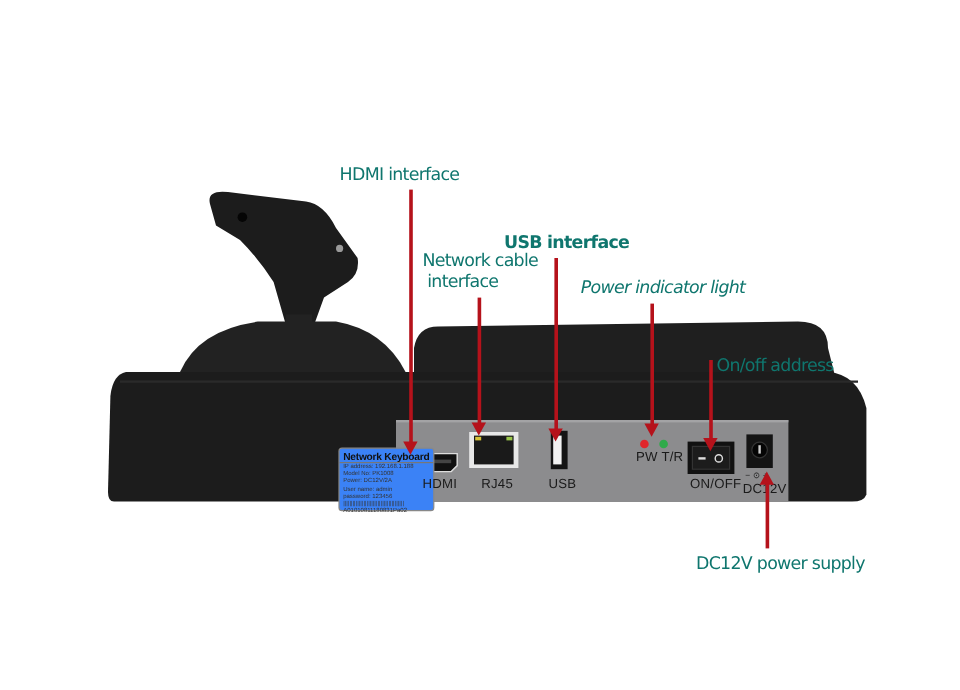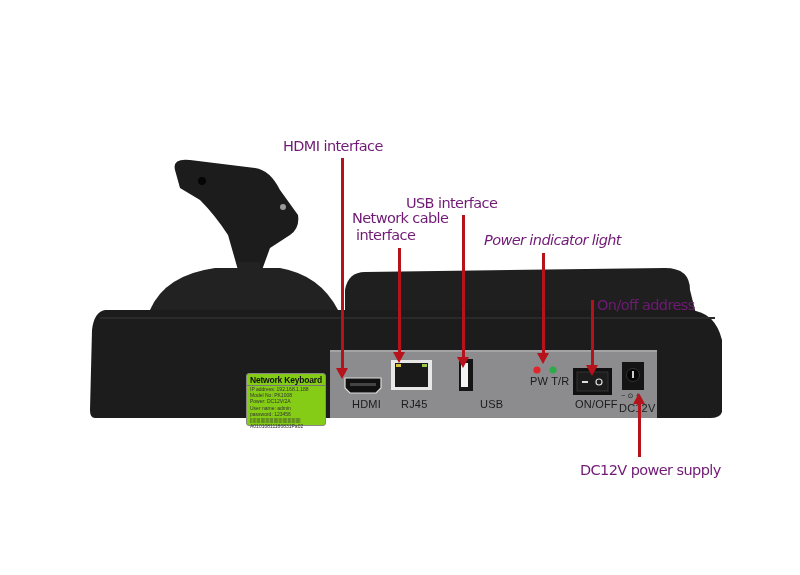--- a/index.html
+++ b/index.html
@@ -1,24 +1,24 @@
 <!DOCTYPE html>
 <html><head>
 <meta charset="utf-8">
 <style>
   html, body { margin:0; padding:0; background:#ffffff; }
   body { width:800px; height:575px; position:relative; overflow:hidden; font-family:"Liberation Sans", sans-serif; }
   .abs { position:absolute; }
-  .callout { position:absolute; color:#701a75; font-family:"DejaVu Sans", sans-serif; font-size:14.5px; letter-spacing:-0.6px; white-space:nowrap; line-height:17px; }
+  .callout { position:absolute; color:#0f766e; font-family:"DejaVu Sans", sans-serif; font-size:14.5px; letter-spacing:-0.6px; white-space:nowrap; line-height:17px; }
   .callout-2l { white-space:pre; }
   .vline { position:absolute; width:3px; background:#b5121b; }
   .arrow-down { position:absolute; width:0; height:0; border-left:6px solid transparent; border-right:6px solid transparent; border-top:11px solid #b5121b; }
   .arrow-up { position:absolute; width:0; height:0; border-left:6px solid transparent; border-right:6px solid transparent; border-bottom:11px solid #b5121b; }
   .port-label { position:absolute; font-size:11px; color:#1a1a1a; letter-spacing:0.2px; }
-  .sticker { position:absolute; background:#84cc16; border:1px solid #888; border-radius:3px; }
+  .sticker { position:absolute; background:#3b82f6; border:1px solid #888; border-radius:3px;margin-left:36px; }
   .sticker-title { font-size:8.5px; font-weight:bold; color:#111; padding:1px 3px 0 3px; border-bottom:1px solid #777; white-space:nowrap; letter-spacing:-0.2px;}
   .sticker-line { font-size:5px; color:#333; padding:0 3px; white-space:nowrap; line-height:6.2px; }
 </style>
 </head>
 <body>
 
 <svg class="abs" style="left:0;top:0" width="800" height="575" viewBox="0 0 800 575">
 
   <g>
     <path d="M175 170 Q172 158 190 160 L255 168 Q270 170 280 190 L298 215 Q300 228 290 235 L270 248 L262 270 L238 270 L228 235 Q215 215 200 200 L180 188 Z" fill="#1c1c1c"></path>
@@ -77,36 +77,36 @@
   <div class="sticker-line">Model No: PK1008</div>
   <div class="sticker-line">Power:   DC12V/2A</div>
   <div class="sticker-line">User name:  admin</div>
   <div class="sticker-line">password:  123456</div>
   <div class="sticker-line" style="overflow:hidden;">|||||||||||||||||||||||||||||||||||||||</div>
   <div class="sticker-line">A01010811180831Pa02</div>
 </div>
 
 <div class="port-label" style="left:352px;top:398px;">HDMI</div>
 <div class="port-label" style="left:401px;top:398px;">RJ45</div>
-<div class="port-label" style="left:457px;top:398px;margin-left:23px;">USB</div>
+<div class="port-label" style="left:457px;top:398px;">USB</div>
 <div class="port-label" style="left:530px;top:375px;">PW T/R</div>
 <div class="port-label" style="left:575px;top:398px;">ON/OFF</div>
 <div class="port-label" style="left:621px;top:392px;font-size:7px;">− ⊙ +</div>
 <div class="port-label" style="left:619px;top:402px;">DC12V</div>
 
 <div class="callout" style="left:283px;top:138px;">HDMI interface</div>
 <div class="vline" style="left:341px;top:158px;height:213px;"></div>
 <div class="arrow-down" style="left:336px;top:368px;"></div>
 
 <div class="callout callout-2l" style="left:352px;top:210px;">Network cable
  interface</div>
 <div class="vline" style="left:398px;top:248px;height:107px;"></div>
 <div class="arrow-down" style="left:393px;top:352px;"></div>
 
-<div class="callout" style="left:406px;top:195px;">USB interface</div>
+<div class="callout" style="left:420px;top:195px;font-weight:bold;">USB interface</div>
 <div class="vline" style="left:462px;top:215px;height:145px;"></div>
 <div class="arrow-down" style="left:457px;top:357px;"></div>
 
 <div class="callout" style="left:484px;top:232px;font-style:italic;">Power indicator light</div>
 <div class="vline" style="left:542px;top:253px;height:103px;"></div>
 <div class="arrow-down" style="left:537px;top:353px;"></div>
 
 <div class="callout" style="left:597px;top:297px;">On/off address</div>
 <div class="vline" style="left:591px;top:300px;height:68px;"></div>
 <div class="arrow-down" style="left:586px;top:365px;"></div>

